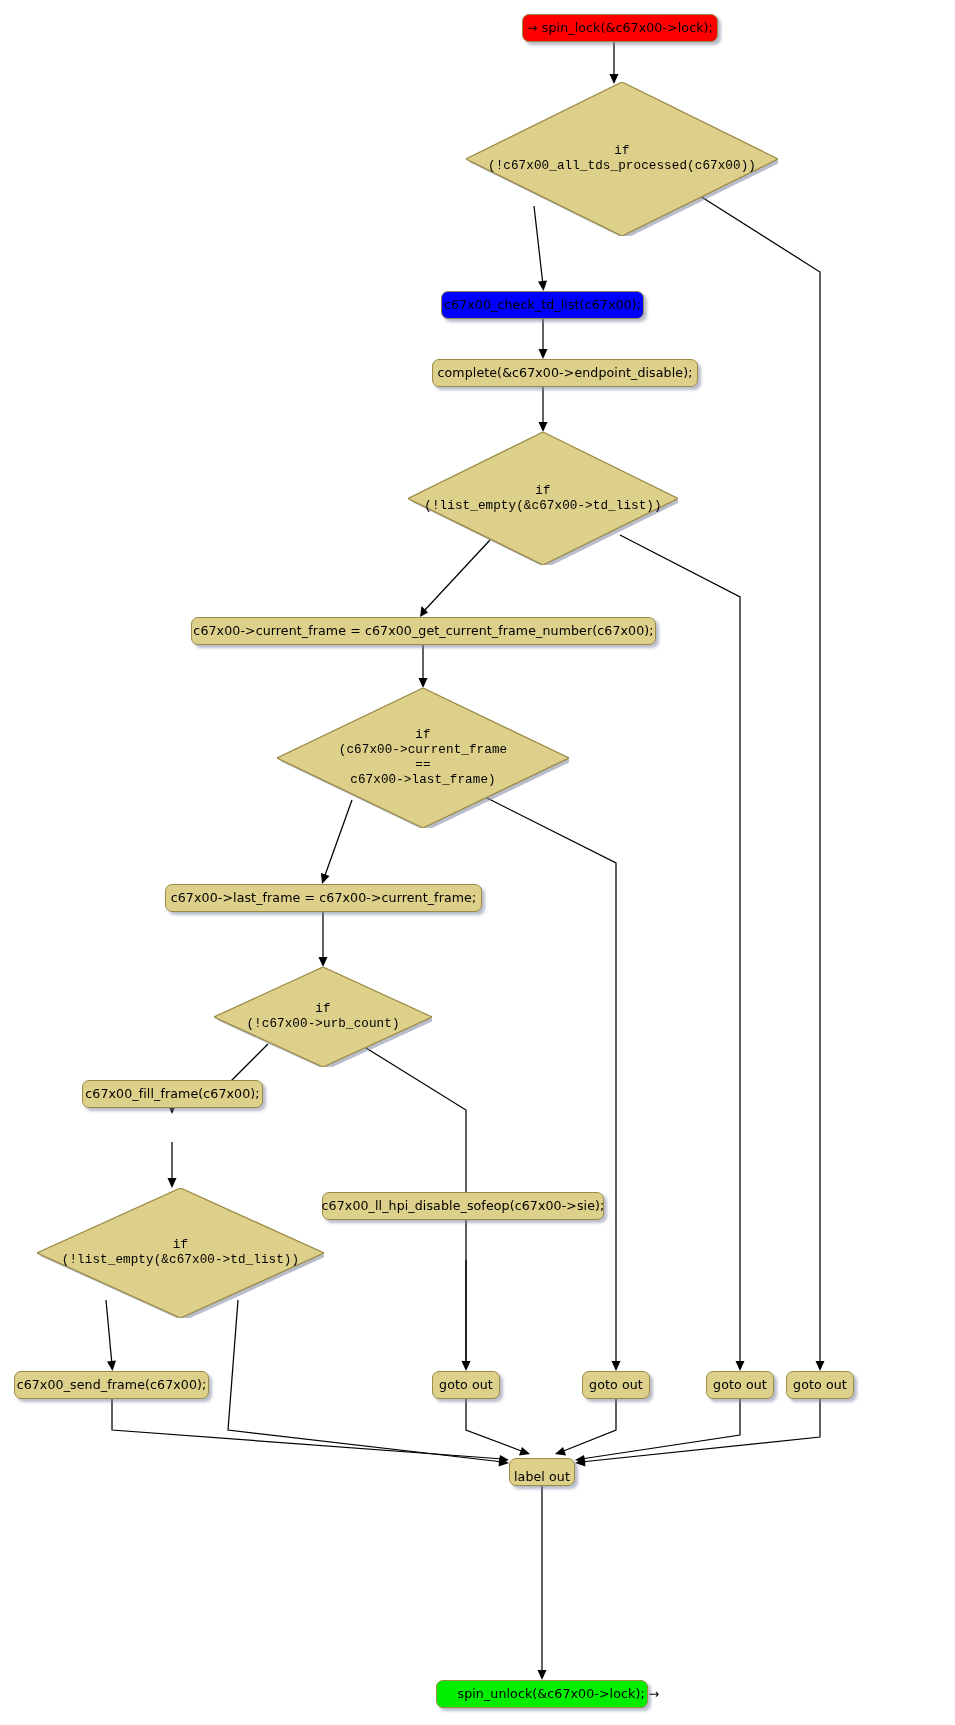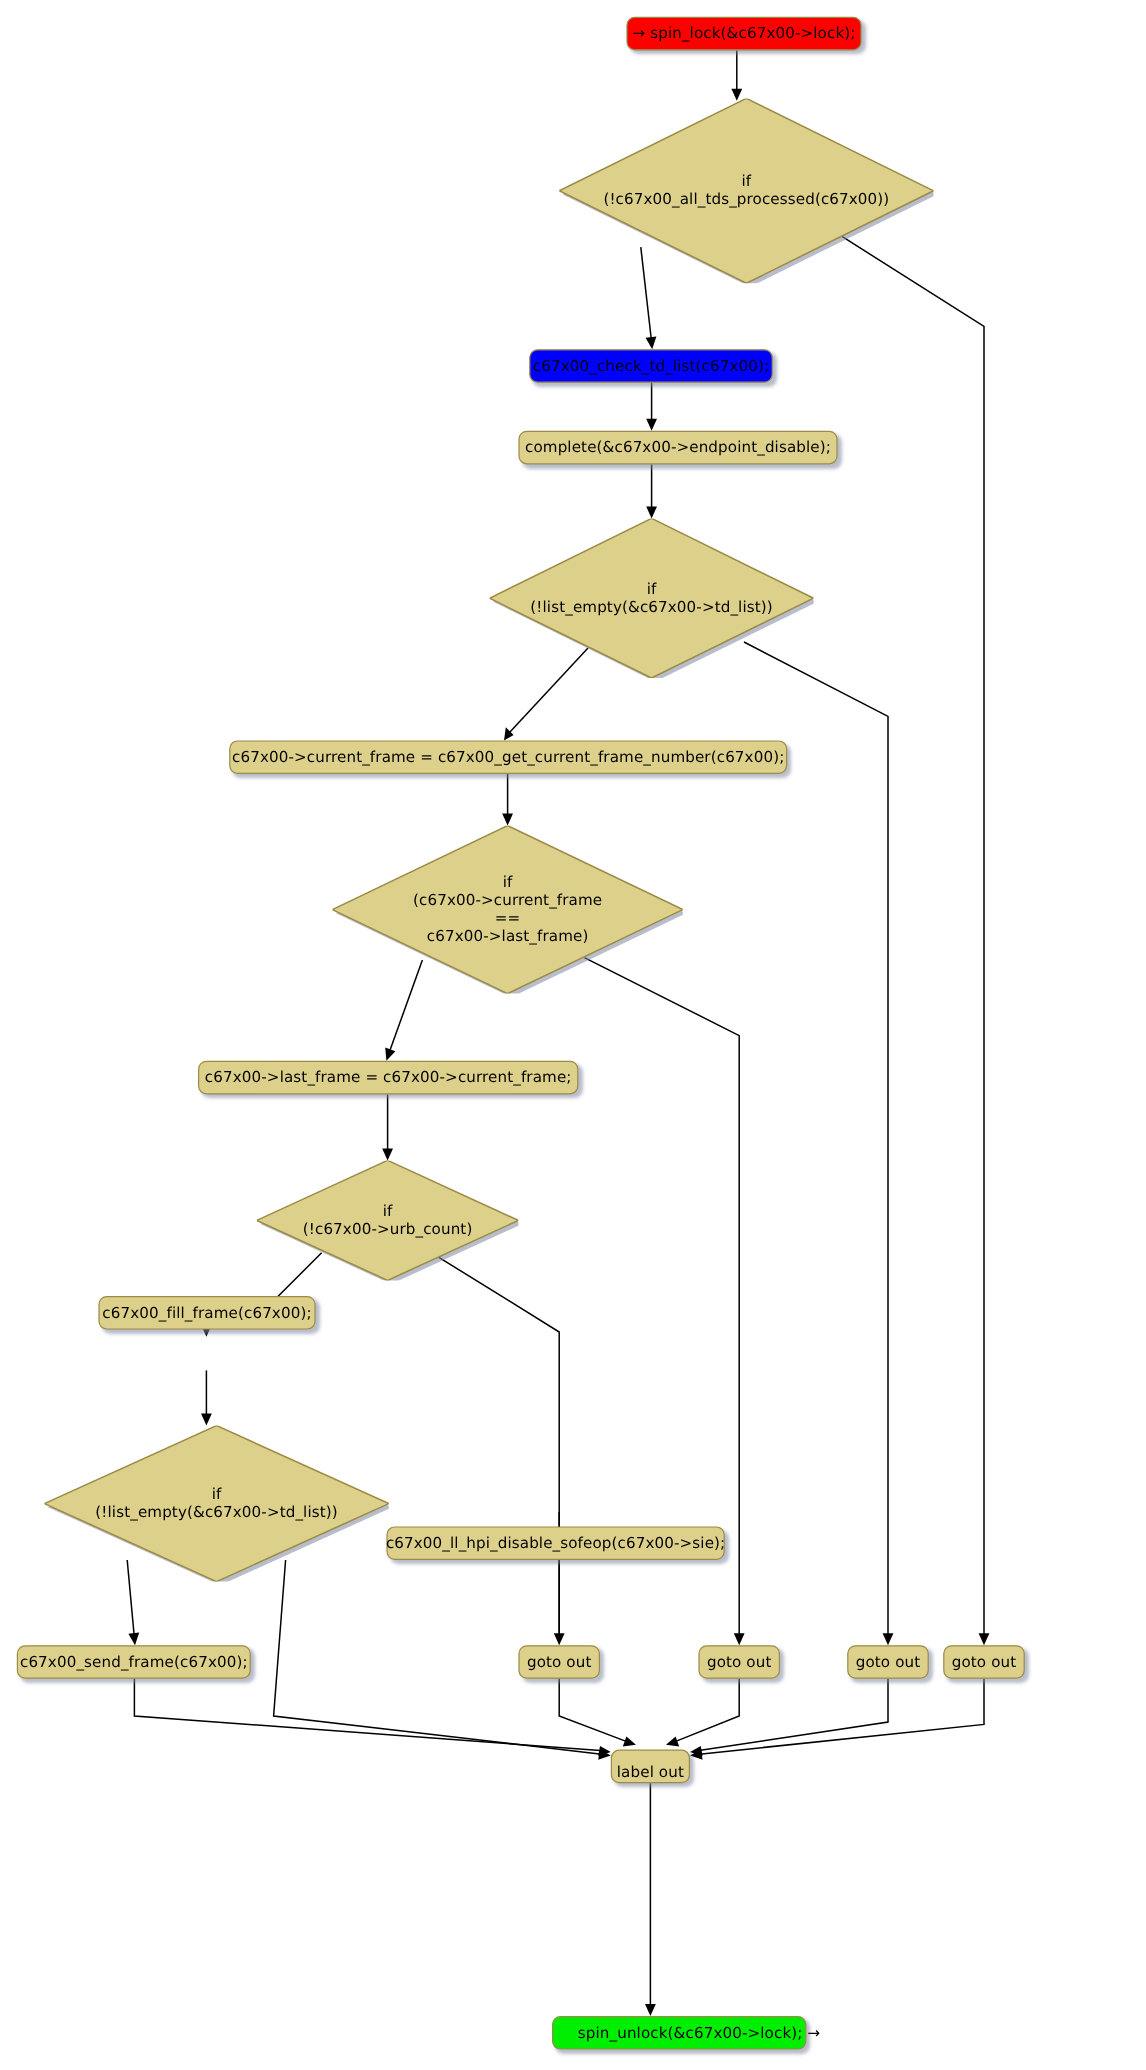--- a/index.html
+++ b/index.html
@@ -56,20 +56,21 @@
   }
   .rect.end {
     background: #00ef00;
     border: 1.3px solid #9b8b46;
   }
   
   .diamond {
     background: transparent;
     border: none;
     box-shadow: none;
+    font-family: Liberation Mono, monospace;
   }
   .diamond .dshape {
     position: absolute;
     left: 0; top: 0;
     width: 100%;
     height: 100%;
   }
   .diamond .dlabel {
     position: relative;
     z-index: 2;
@@ -235,22 +236,22 @@
           <polygon points="112,3 221,53 112,103 3,53" fill="rgba(125,135,160,0.55)"></polygon>
           <polygon points="109,0 218,50 109,100 0,50" fill="#ddd08a" stroke="#9b8b46" stroke-width="1.3"></polygon>
         </svg><div class="dlabel">if
 (!c67x00-&gt;urb_count)</div></div>
       <div class="node rect" style="left: 82px; top: 1080px; width: 181px; height: 28px;"><span>c67x00_fill_frame(c67x00);</span></div>
       <div class="node diamond" style="left: 37px; top: 1188px; width: 287px; height: 130px;"><svg class="dshape" viewBox="0 0 287 130" preserveAspectRatio="none">
           <polygon points="146.5,3 290,68 146.5,133 3,68" fill="rgba(125,135,160,0.55)"></polygon>
           <polygon points="143.5,0 287,65 143.5,130 0,65" fill="#ddd08a" stroke="#9b8b46" stroke-width="1.3"></polygon>
         </svg><div class="dlabel">if
 (!list_empty(&amp;c67x00-&gt;td_list))</div></div>
-      <div class="node rect" style="left: 322px; top: 1272px; width: 282px; height: 28px; text-align: center;"><span>c67x00_ll_hpi_disable_sofeop(c67x00-&gt;sie);</span></div>
+      <div class="node rect" style="left: 322px; top: 1192px; width: 282px; height: 28px; text-align: center;"><span>c67x00_ll_hpi_disable_sofeop(c67x00-&gt;sie);</span></div>
       <div class="node rect" style="left: 14px; top: 1371px; width: 195px; height: 28px;"><span>c67x00_send_frame(c67x00);</span></div>
       <div class="node rect" style="left: 432px; top: 1371px; width: 68px; height: 28px;"><span>goto out</span></div>
       <div class="node rect" style="left: 582px; top: 1371px; width: 68px; height: 28px;"><span>goto out</span></div>
       <div class="node rect" style="left: 706px; top: 1371px; width: 68px; height: 28px;"><span>goto out</span></div>
       <div class="node rect" style="left: 786px; top: 1371px; width: 68px; height: 28px;"><span>goto out</span></div>
       <div class="node rect" style="left: 509px; top: 1458px; width: 66px; height: 28px; align-items: flex-end;"><span>label out</span></div>
-      <div class="node rect end" style="left: 460px; top: 1680px; width: 212px; height: 28px; padding-left: 42px;"><span>spin_unlock(&amp;c67x00-&gt;lock); →</span></div>
+      <div class="node rect end" style="left: 436px; top: 1680px; width: 212px; height: 28px; padding-left: 42px;"><span>spin_unlock(&amp;c67x00-&gt;lock); →</span></div>
     </div>
 </div>
 
 </body></html>

